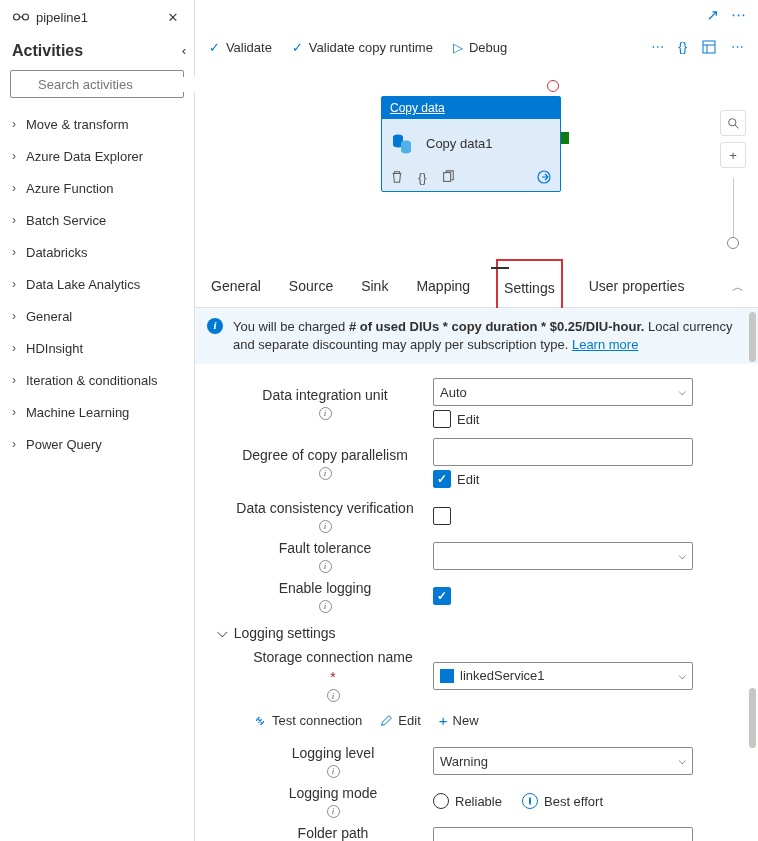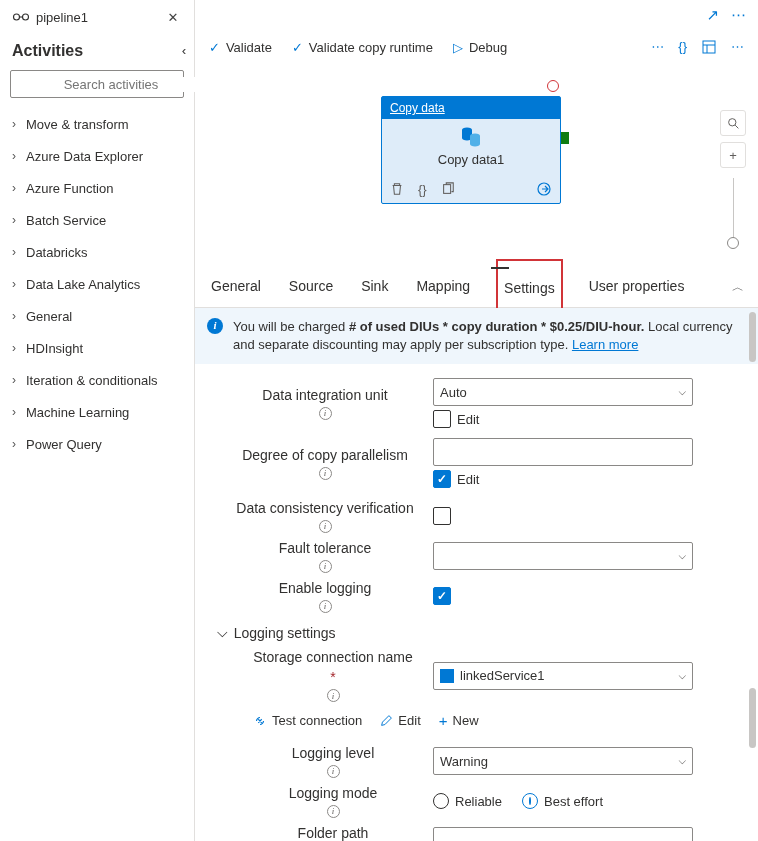--- a/index.html
+++ b/index.html
@@ -7,36 +7,36 @@
 .root { display: flex; height: 100%; }
 .sidebar { width: 195px; border-right: 1px solid #e1dfdd; display: flex; flex-direction: column; padding-top: 8px; }
 .tab-row { display: flex; align-items: center; padding: 0 10px 6px 12px; }
 .tab-icon { width: 18px; height: 18px; margin-right: 6px; }
 .tab-nm { flex: 1; font-size: 13px; }
 .tab-close { width: 22px; text-align: center; cursor: pointer; color: #444; }
 .act-hdr { display: flex; align-items: center; padding: 10px 12px 6px; }
 .act-hdr h2 { font-size: 16px; font-weight: 600; flex: 1; }
 .chev2 { font-size: 12px; color: #555; letter-spacing: -4px; cursor: pointer; }
 .search-box { margin: 4px 10px 8px; border: 1px solid #8a8886; height: 28px; display: flex; align-items: center; padding: 0 6px; color: #605e5c; border-radius: 2px; }
-.search-box input { border: none; outline: none; flex: 1; font-size: 13px; margin-left: 6px; color: #323130; text-align: center; }
+.search-box input { border: none; outline: none; flex: 1; font-size: 13px; margin-left: 21px; color: #323130; }
 .cat-list { list-style: none; padding: 2px 0 0 12px; }
 .cat-item { display: flex; align-items: center; height: 32px; cursor: pointer; color: #323130; }
 .cat-item .chev { width: 14px; color: #555; font-size: 12px; }
 .main { flex: 1; display: flex; flex-direction: column; position: relative; }
 .topbar { height: 26px; display: flex; justify-content: flex-end; align-items: center; gap: 12px; padding: 4px 12px 0 0; }
 .topbar .ic { color: #0078d4; cursor: pointer; font-size: 15px; }
 .toolbar { display: flex; align-items: center; height: 42px; padding: 0 14px; gap: 20px; }
 .tool { display: flex; align-items: center; gap: 6px; color: #323130; cursor: pointer; }
 .tool .ti { color: #0078d4; }
 .toolbar-right { margin-left: auto; display: flex; gap: 14px; }
 .toolbar-right .ic { color: #0078d4; cursor: pointer; }
 .canvas { position: relative; height: 200px; }
 .node { position: absolute; left: 186px; top: 28px; width: 180px; border: 1px solid #0078d4; border-radius: 2px; background: #deecf9; }
 .node-hdr { background: #0078d4; color: #fff; padding: 4px 8px; font-size: 12px; text-decoration: underline; }
-.node-body { display: flex; align-items: center; padding: 5px 8px 10px; gap: 4px; position: relative; flex-direction: column; }
+.node-body { display: flex; align-items: center; padding: 12px 8px 10px; gap: 12px; position: relative; }
 .db-ic { width: 24px; height: 24px; }
 .node-ftr { display: flex; align-items: center; padding: 4px 8px 6px; gap: 14px; color: #605e5c; }
 .red-circ { position: absolute; left: 352px; top: 12px; width: 12px; height: 12px; border: 1.5px solid #d13438; border-radius: 50%; }
 .conn { position: absolute; left: 366px; top: 64px; width: 8px; height: 12px; background: #107c10; }
 .side-tools { position: absolute; right: 12px; top: 42px; display: flex; flex-direction: column; align-items: center; gap: 0; }
 .side-sq { width: 26px; height: 26px; border: 1px solid #e1dfdd; display: flex; align-items: center; justify-content: center; margin-bottom: 6px; color: #605e5c; border-radius: 3px; cursor: pointer; }
 .slider-line { width: 1px; height: 60px; background: #c8c6c4; margin-top: 4px; }
 .slider-knob { width: 12px; height: 12px; border: 1.5px solid #8a8886; border-radius: 50%; background: #fff; margin-top: -1px; }
 .tabs { display: flex; align-items: center; border-bottom: 1px solid #e1dfdd; padding: 0 14px; height: 40px; gap: 24px; position: relative; }
 .tab { font-size: 14px; color: #323130; padding: 6px 2px 10px; cursor: pointer; }

